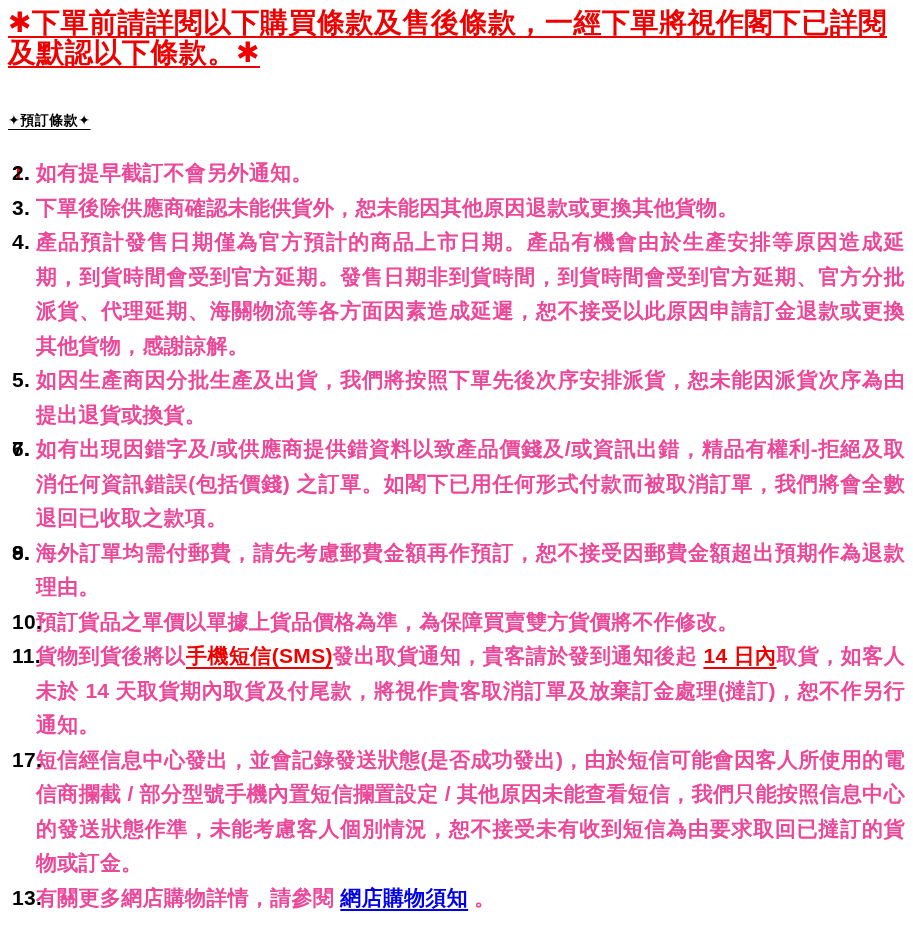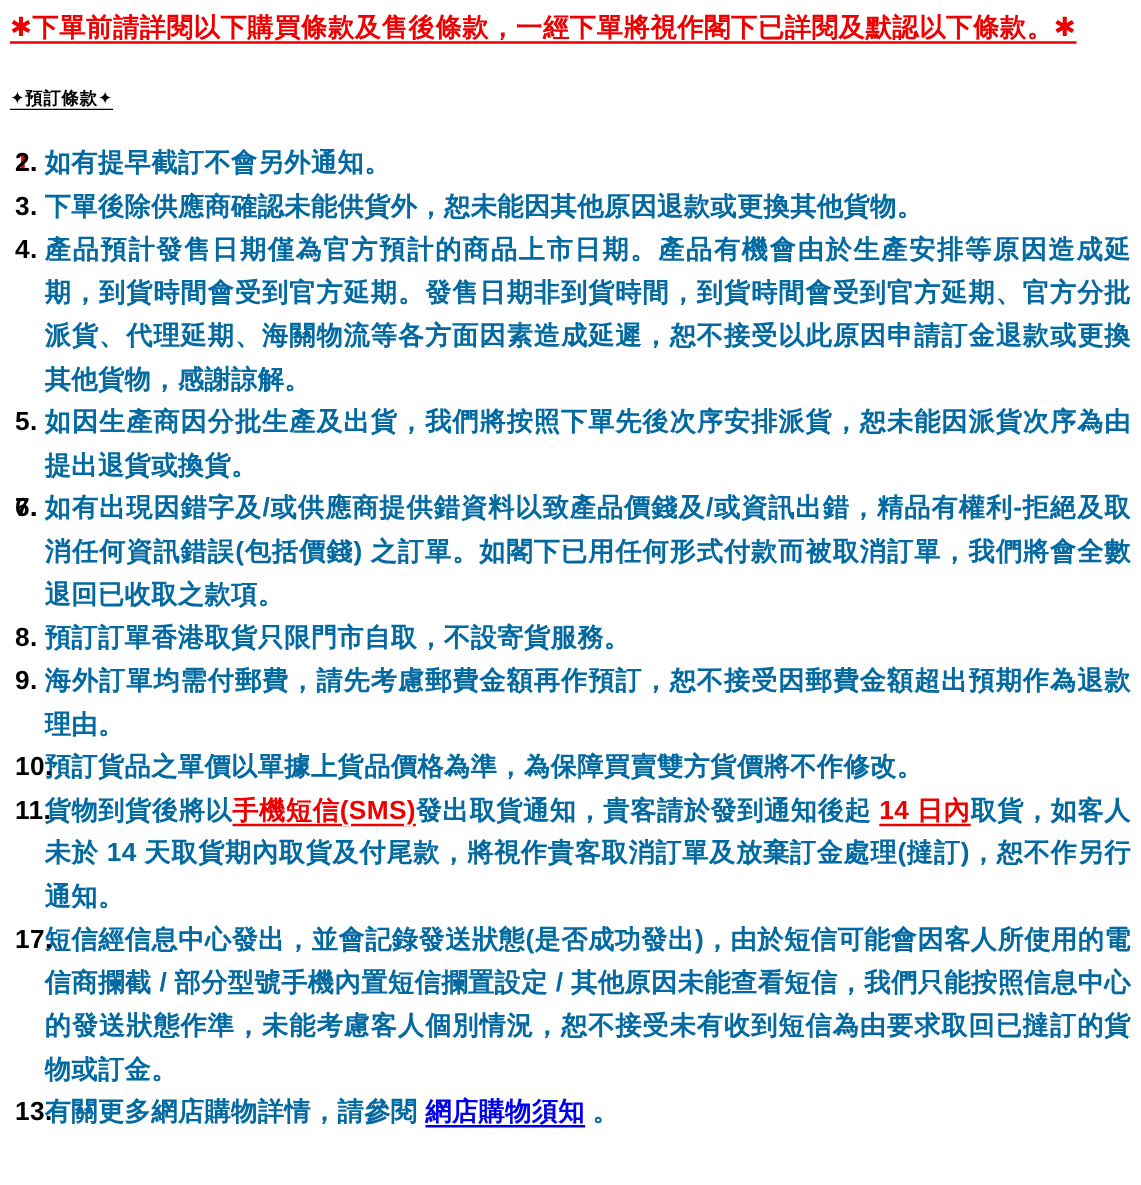--- a/index.html
+++ b/index.html
@@ -9,25 +9,25 @@
     font-family: "Liberation Sans", "DejaVu Sans", sans-serif;
   }
   body {
     min-height: 948px;
     padding: 8px 8px 12px 8px;
     color: #000000;
     font-weight: bold;
   }
   .notice {
     color: var(--red, #ee0000);
-    font-size: 21px;
+    font-size: 28px;
     line-height: 30px;
     text-decoration: underline;
     text-underline-offset: 4px;
-    margin-bottom: 26px;
+    margin-bottom: 38px;
     letter-spacing: 0.5px;
   }
   .section-title {
     font-size: 14px;
     line-height: 28px;
     text-decoration: underline;
     text-underline-offset: 4px;
     margin-bottom: 22px;
     letter-spacing: 0.5px;
   }
@@ -41,21 +41,21 @@
     line-height: 34.5px;
     text-align: justify;
     text-justify: inter-character;
     letter-spacing: 0.3px;
   }
   ol.terms li .num {
     position: absolute;
     left: 4px;
     top: 0;
   }
-  .seg-normal { color: #0369a1; }
+  .seg-normal { color: #ec4899; }
   .seg-red { color: var(--red, #ee0000); }
   .item-red, .item-red .num { color: var(--red, #ee0000); }
   .seg-red-underline {
     color: var(--red, #ee0000);
     text-decoration: underline;
     text-underline-offset: 4px;
   }
   .seg-link {
     color: var(--link, #0000ee);
     text-decoration: underline;
@@ -71,19 +71,19 @@
 <div class="section-title">✦預訂條款✦</div>
 
 <ol class="terms">
     <li class="item-red"><span class="num">1.</span></li>
     <li><span class="num">2.</span><span class=" seg-normal">如有提早截訂不會另外通知。</span></li>
     <li><span class="num">3.</span><span class=" seg-normal">下單後除供應商確認未能供貨外，恕未能因其他原因退款或更換其他貨物。</span></li>
     <li><span class="num">4.</span><span class=" seg-normal">產品預計發售日期僅為官方預計的商品上市日期。產品有機會由於生產安排等原因造成延期，到貨時間會受到官方延期。發售日期非到貨時間，到貨時間會受到官方延期、官方分批派貨、代理延期、海關物流等各方面因素造成延遲，恕不接受以此原因申請訂金退款或更換其他貨物，感謝諒解。</span></li>
     <li><span class="num">5.</span><span class=" seg-normal">如因生產商因分批生產及出貨，我們將按照下單先後次序安排派貨，恕未能因派貨次序為由提出退貨或換貨。</span></li>
     <li><span class="num">6.</span></li>
     <li><span class="num">7.</span><span class=" seg-normal">如有出現因錯字及/或供應商提供錯資料以致產品價錢及/或資訊出錯，精品有權利-拒絕及取消任何資訊錯誤(包括價錢) 之訂單。如閣下已用任何形式付款而被取消訂單，我們將會全數退回已收取之款項。</span></li>
-    <li><span class="num">8.</span><span class=" seg-normal">預訂訂單香港取貨只限門市自取，不設寄貨服務。</span></li>
+    <li><span class="num">8.</span></li>
     <li><span class="num">9.</span><span class=" seg-normal">海外訂單均需付郵費，請先考慮郵費金額再作預訂，恕不接受因郵費金額超出預期作為退款理由。</span></li>
     <li><span class="num">10.</span><span class=" seg-normal">預訂貨品之單價以單據上貨品價格為準，為保障買賣雙方貨價將不作修改。</span></li>
     <li><span class="num">11.</span><span class=" seg-normal">貨物到貨後將以</span><span class=" seg-red-underline">手機短信(SMS)</span><span class=" seg-normal">發出取貨通知，貴客請於發到通知後起 </span><span class=" seg-red-underline">14 日內</span><span class=" seg-normal">取貨，如客人未於 14 天取貨期內取貨及付尾款，將視作貴客取消訂單及放棄訂金處理(撻訂)，恕不作另行通知。</span></li>
     <li><span class="num">17.</span><span class=" seg-normal">短信經信息中心發出，並會記錄發送狀態(是否成功發出)，由於短信可能會因客人所使用的電信商攔截 / 部分型號手機內置短信攔置設定 / 其他原因未能查看短信，我們只能按照信息中心的發送狀態作準，未能考慮客人個別情況，恕不接受未有收到短信為由要求取回已撻訂的貨物或訂金。</span></li>
     <li><span class="num">13.</span><span class=" seg-normal">有關更多網店購物詳情，請參閱 </span><a href="#" class=" seg-link">網店購物須知</a><span class=" seg-normal"> 。</span></li>
   </ol>
 
 </body></html>

